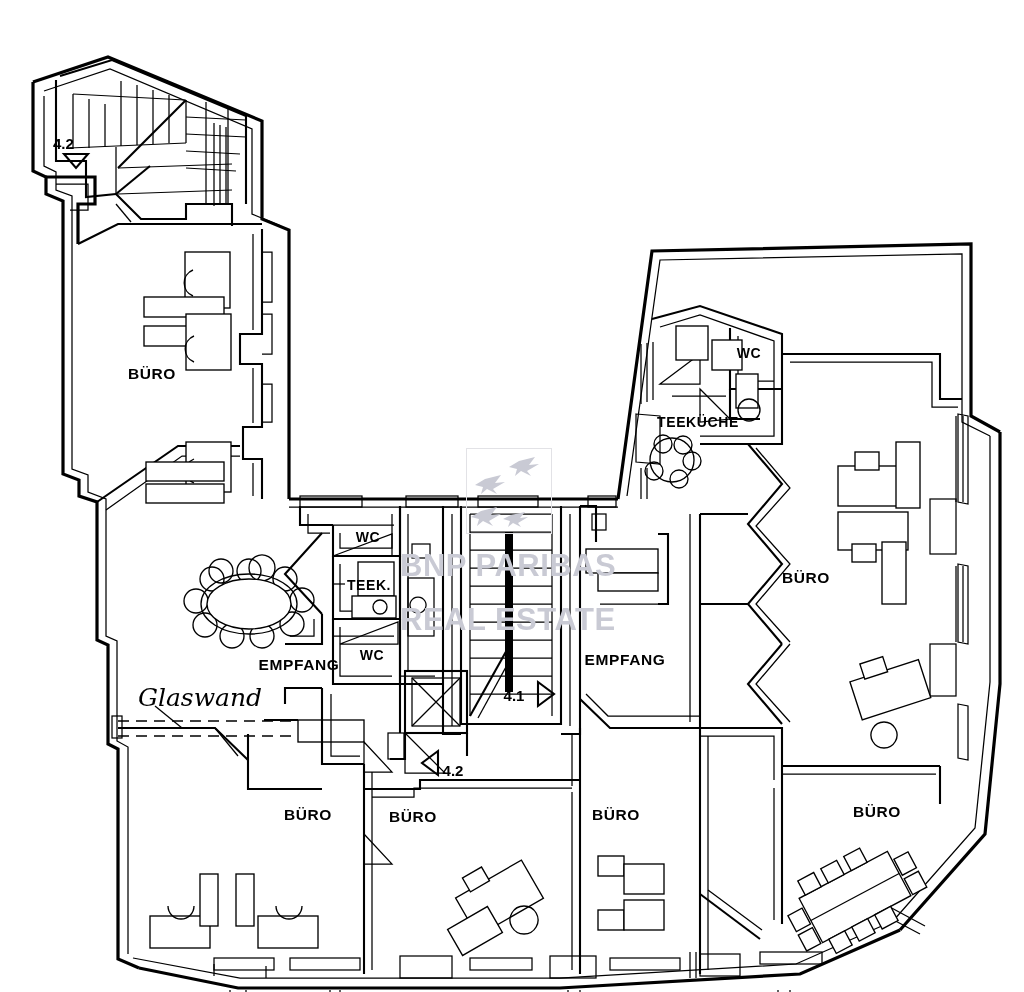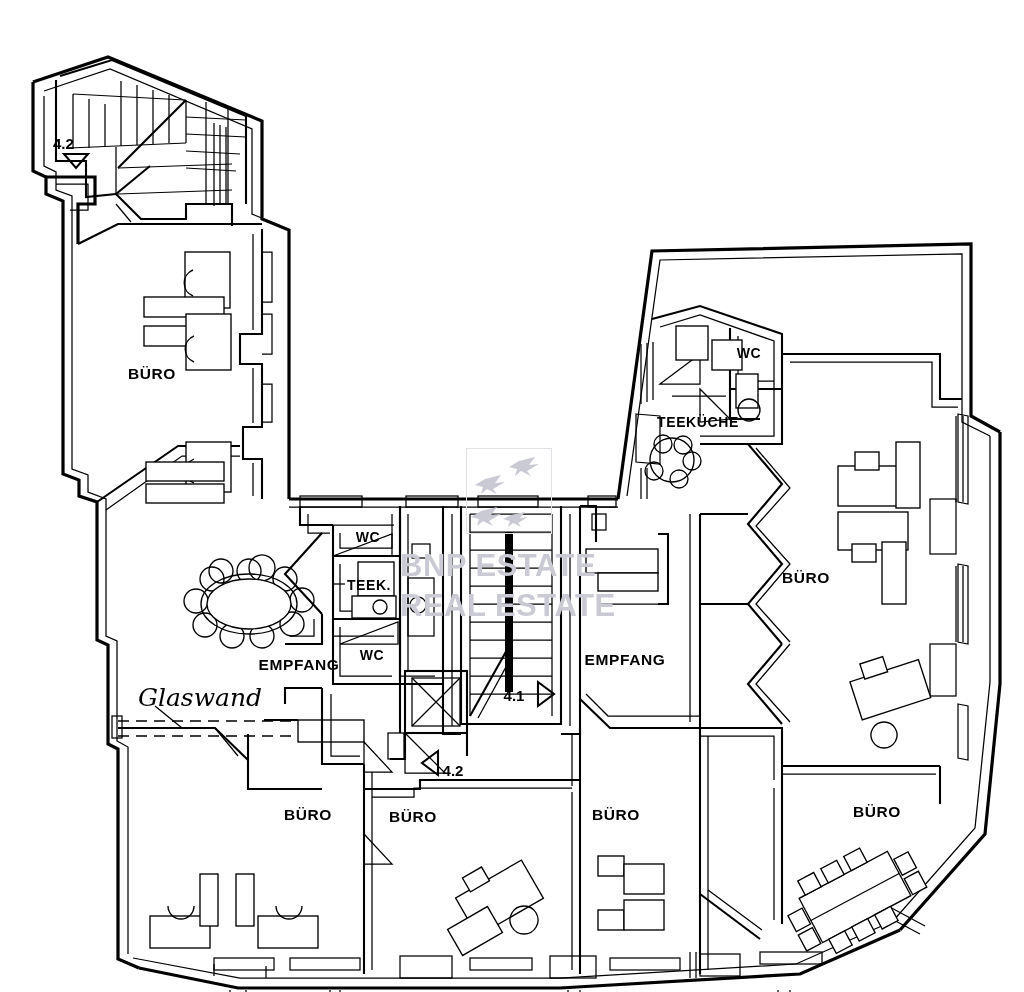--- a/index.html
+++ b/index.html
@@ -126,21 +126,21 @@
     position: absolute;
     left: 0;
     font-family: "Liberation Sans", sans-serif;
     font-weight: 700;
     font-size: 31px;
     letter-spacing: 0.5px;
     color: #c9cad4;
     white-space: nowrap;
   }
   #wm-line1 { top: 100px; }
-  #wm-line2 { top: 140px; text-align: right; }
+  #wm-line2 { top: 154px; text-align: right; }
 </style>
 </head>
 <body>
 
 <div id="floorplan-root">
 
   <svg class="plan" viewBox="0 0 1024 992">
 
     <g>
 
@@ -532,17 +532,17 @@
     <div id="wm-logo">
       <svg viewBox="0 0 86 86" width="86" height="86" aria-hidden="true">
         <g fill="#c9cad4">
           <path d="M52,12 L68,8 L62,16 L72,15 L60,22 L64,27 L54,22 L48,27 L50,20 L42,18 Z"></path>
           <path d="M18,30 L34,26 L28,34 L38,33 L26,40 L30,45 L20,40 L14,45 L16,38 L8,36 Z"></path>
           <path d="M14,62 L30,58 L24,66 L34,65 L22,72 L26,77 L16,72 L10,77 L12,70 L4,68 Z"></path>
           <path d="M44,66 L58,63 L53,69 L61,68 L51,74 L54,78 L46,74 L41,78 L43,72 L36,70 Z"></path>
         </g>
       </svg>
     </div>
-    <div class="wm-text" id="wm-line1">BNP ESTATE</div>
+    <div class="wm-text" id="wm-line1">BNP PARIBAS</div>
     <div class="wm-text" id="wm-line2">REAL ESTATE</div>
   </div>
 
 </div>
 
 </body></html>

